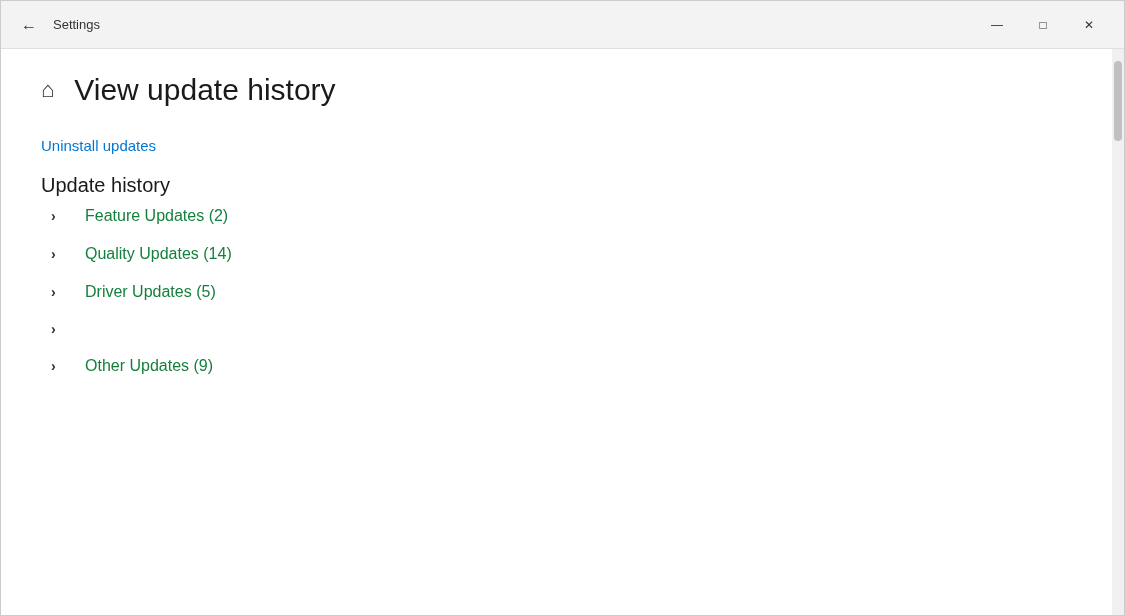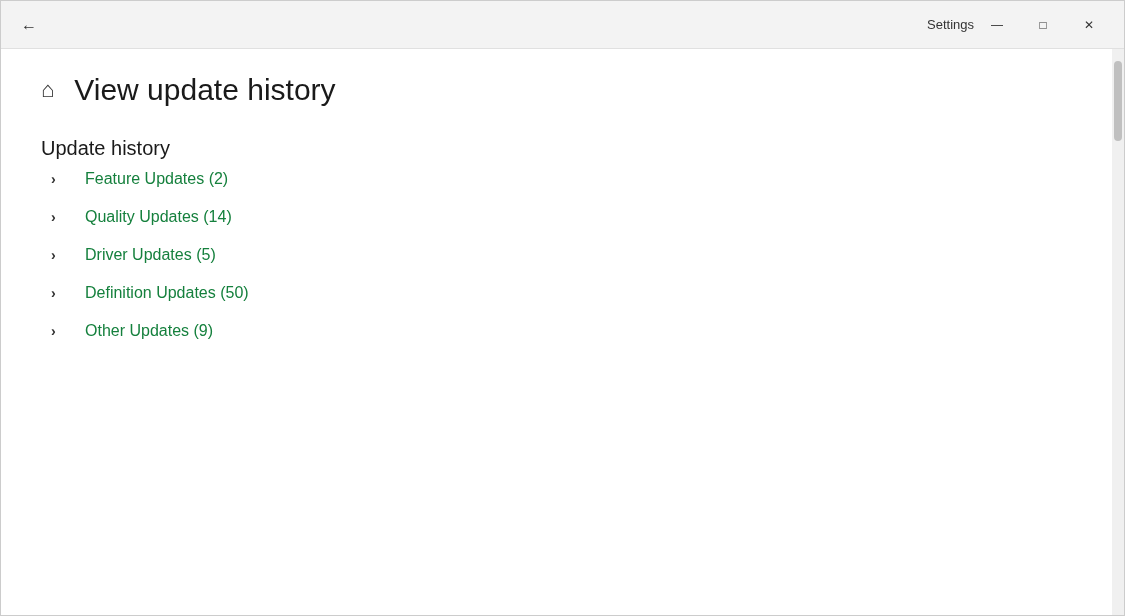--- a/index.html
+++ b/index.html
@@ -45,21 +45,20 @@
       margin-right: 8px;
       font-size: 16px;
       color: #333;
     }
 
     .title-bar-title {
       flex: 1;
       font-size: 13px;
       color: #333333;
       font-weight: 400;
-      text-align: right;
     }
 
     .window-controls {
       display: flex;
       align-items: center;
       gap: 0;
     }
 
     .window-control-btn {
       width: 46px;
@@ -183,39 +182,39 @@
   </div>
 
   <div class="content-area">
     <div class="main-content">
 
       <div class="page-header">
         <span class="home-icon">⌂</span>
         <h1 class="page-title">View update history</h1>
       </div>
 
+      <a class="link-item">Uninstall updates</a>
 
       <h2 class="section-title">Update history</h2>
 
       <ul class="update-list">
         <li class="update-list-item">
           <span class="chevron">›</span>
           <span class="update-label">Feature Updates (2)</span>
         </li>
         <li class="update-list-item">
           <span class="chevron">›</span>
           <span class="update-label">Quality Updates (14)</span>
         </li>
         <li class="update-list-item">
           <span class="chevron">›</span>
           <span class="update-label">Driver Updates (5)</span>
         </li>
         <li class="update-list-item">
           <span class="chevron">›</span>
-          <span class="update-label">Definition Updates (50)</span>
         </li>
         <li class="update-list-item">
           <span class="chevron">›</span>
           <span class="update-label">Other Updates (9)</span>
         </li>
       </ul>
     </div>
 
     <div class="right-scrollbar">
       <div class="right-scrollbar-thumb"></div>

